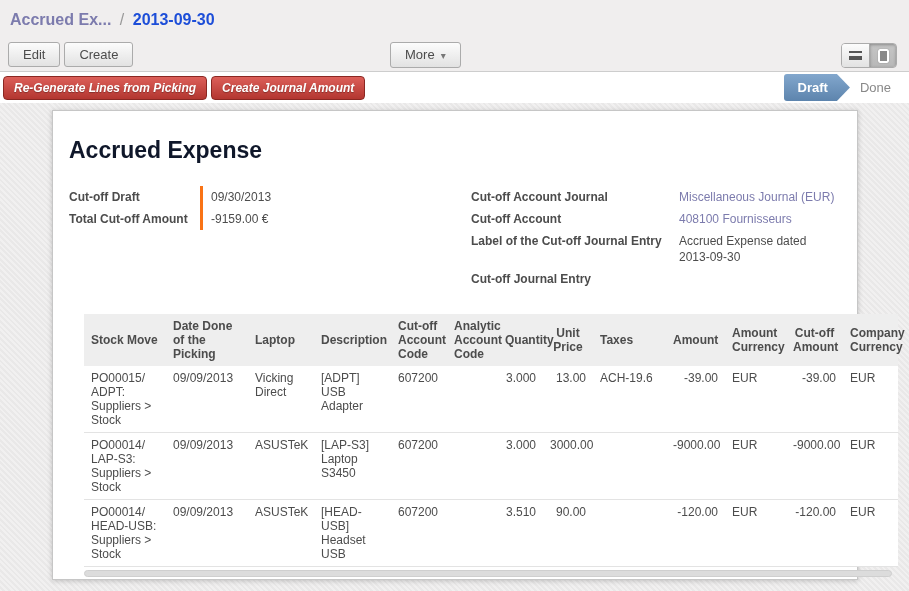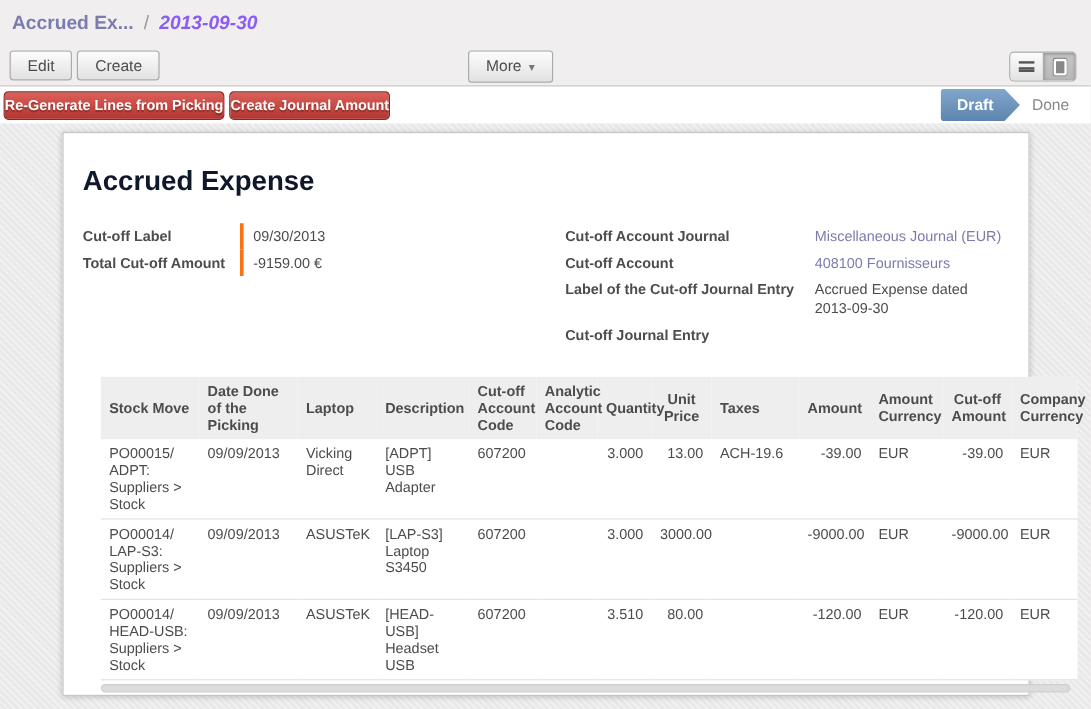--- a/index.html
+++ b/index.html
@@ -3,21 +3,21 @@
 <meta charset="utf-8">
 <style>
   * { margin:0; padding:0; box-sizing:border-box; }
   html,body { width:909px; height:591px; overflow:hidden;
     font-family:"Liberation Sans","DejaVu Sans",sans-serif; color:#4c4c4c; background:#f0eeee; }
 
   
   .breadcrumb-bar { height:40px; background:#f0eeee; padding:11px 0 0 10px; font-size:16px; font-weight:bold; }
   .breadcrumb-parent { color:#7c7bad; cursor:pointer; }
   .breadcrumb-sep { color:#999; font-weight:normal; padding:0 4px; }
-  .breadcrumb-current { color:#8b5cf6;font-style:italic; }
+  .breadcrumb-current { color:#1d4ed8; }
 
   
   .toolbar { height:32px; background:#f0eeee; border-bottom:1px solid #cdcdcd; position:relative; }
   .btn { display:inline-block; font-size:13px; color:#4c4c4c; background:linear-gradient(#fcfcfc,#e2e2e2);
     border:1px solid #ababab; border-radius:3px; padding:4px 14px; cursor:pointer; line-height:15px; }
   .toolbar-left { position:absolute; left:8px; top:2px; display:flex; gap:4px; }
   .more-btn { position:absolute; left:390px; top:2px; }
   .caret { font-size:10px; color:#777; padding-left:6px; }
   .view-switcher { position:absolute; right:12px; top:3px; display:flex; border:1px solid #ababab; border-radius:4px; overflow:hidden; }
   .vs-btn { width:27px; height:23px; display:flex; align-items:center; justify-content:center;
@@ -25,21 +25,21 @@
   .vs-btn + .vs-btn { border-left:1px solid #ababab; }
   .vs-btn.active { background:linear-gradient(#c6c6c6,#b8b8b8); box-shadow:inset 0 1px 3px rgba(0,0,0,.3); }
   .icon-list { width:13px; height:9px; border-top:2px solid #555; border-bottom:2px solid #555; position:relative; }
   .icon-list:before { content:""; position:absolute; left:0; right:0; top:2.5px; height:2px; background:#555; }
   .icon-form { width:11px; height:14px; border:2px solid #fff; border-radius:2px; background:#888; box-shadow:0 0 1px rgba(0,0,0,.5); }
 
   
   .action-bar { height:31px; background:#fff; display:flex; align-items:center; justify-content:space-between; }
   .action-left { display:flex; gap:4px; padding-left:3px; }
   .btn-red { font-size:12px; font-weight:bold; color:#fff; background:linear-gradient(#dc5f59,#b33630);
-    border:1px solid #8a2722; border-radius:4px; padding:4px 0; cursor:pointer; text-shadow:0 1px 1px rgba(0,0,0,.3); }
+    border:1px solid #8a2722; border-radius:4px; padding:4px 10px; cursor:pointer; text-shadow:0 1px 1px rgba(0,0,0,.3);font-style:italic; }
   .statusbar { display:flex; align-items:flex-end; margin-right:8px; }
   .status-draft { background:linear-gradient(#82a7cd,#5d84ad); color:#fff; font-weight:bold; font-size:13px;
     line-height:27px; padding:0 22px 0 14px; border-radius:3px 0 0 3px;
     clip-path:polygon(0 0, calc(100% - 13px) 0, 100% 50%, calc(100% - 13px) 100%, 0 100%); }
   .status-done { color:#888; font-size:13px; line-height:27px; padding:0 10px 0 10px; }
 
   
   .content { height:488px; position:relative;
     background:repeating-linear-gradient(45deg,#f1f0f0 0px,#f1f0f0 2px,#e9e8e8 2px,#e9e8e8 4px); }
   .sheet { position:absolute; left:52px; top:7px; width:806px; height:470px; background:#fff;
@@ -103,21 +103,21 @@
     <div class="status-done">Done</div>
   </div>
 </div>
 
 <div class="content">
   <div class="sheet">
     <div class="sheet-title">Accrued Expense</div>
 
     <div class="fields">
       <div class="fgroup fgroup-left">
-        <div class="flabel">Cut-off Label</div>
+        <div class="flabel">Cut-off Draft</div>
         <div class="fval">09/30/2013</div>
         <div class="flabel">Total Cut-off Amount</div>
         <div class="fval">-9159.00 €</div>
       </div>
       <div class="fgroup fgroup-right">
         <div class="flabel">Cut-off Account Journal</div>
         <div class="fval link">Miscellaneous Journal (EUR)</div>
         <div class="flabel">Cut-off Account</div>
         <div class="fval link">408100 Fournisseurs</div>
         <div class="flabel">Label of the Cut-off Journal Entry</div>
@@ -208,21 +208,21 @@
 Suppliers &gt;
 Stock</td>
             <td>09/09/2013</td>
             <td class="pre">ASUSTeK</td>
             <td class="pre">[HEAD-USB]
 Headset
 USB</td>
             <td>607200</td>
             <td></td>
             <td class="c-num">3.510</td>
-            <td class="c-num">80.00</td>
+            <td class="c-num">90.00</td>
             <td></td>
             <td class="c-num">-120.00</td>
             <td>EUR</td>
             <td class="c-num">-120.00</td>
             <td>EUR</td>
           </tr>
         </tbody>
       </table>
       <div class="hscrollbar"></div>
     </div>

